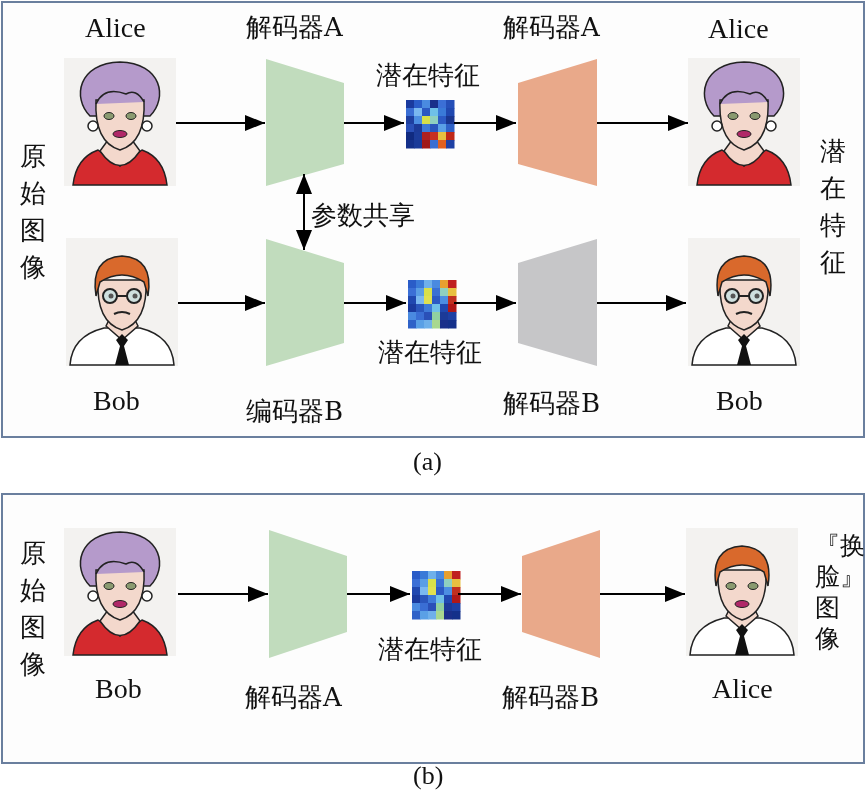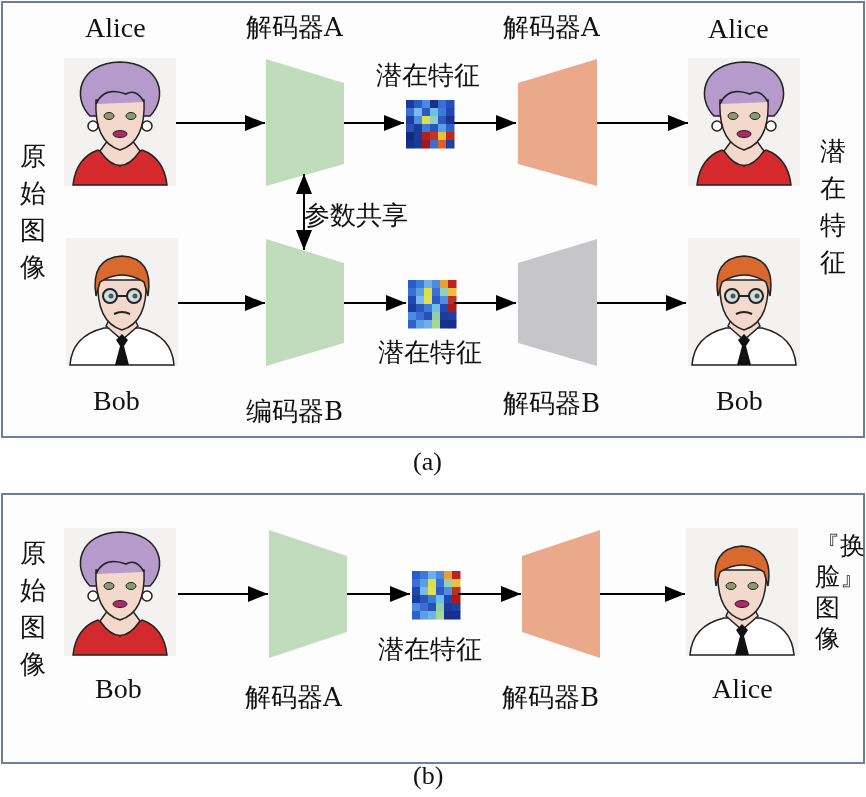--- a/index.html
+++ b/index.html
@@ -248,21 +248,21 @@
 
 <div class="vtext" style="left:20px; top:138px;">原始图像</div>
 <div class="vtext" style="left:820px; top:133px;">潜在特征</div>
 
 <div class="lbl latin" style="left:85px; top:13px;">Alice</div>
 <div class="lbl" style="left:246px; top:12px;">解码器A</div>
 <div class="lbl" style="left:376px; top:60px;">潜在特征</div>
 <div class="lbl" style="left:503px; top:12px;">解码器A</div>
 <div class="lbl latin" style="left:708px; top:14px;">Alice</div>
 
-<div class="lbl" style="left:304px; top:200px;">参数共享</div>
+<div class="lbl" style="left:311px; top:200px;">参数共享</div>
 
 <div class="lbl latin" style="left:93px; top:386px;">Bob</div>
 <div class="lbl" style="left:246px; top:396px;">编码器B</div>
 <div class="lbl" style="left:378px; top:337px;">潜在特征</div>
 <div class="lbl" style="left:503px; top:388px;">解码器B</div>
 <div class="lbl latin" style="left:716px; top:386px;">Bob</div>
 
 <div class="caption" style="left:413px; top:447px;">(a)</div>
 
 <div class="vtext" style="left:20px; top:535px;">原始图像</div>

